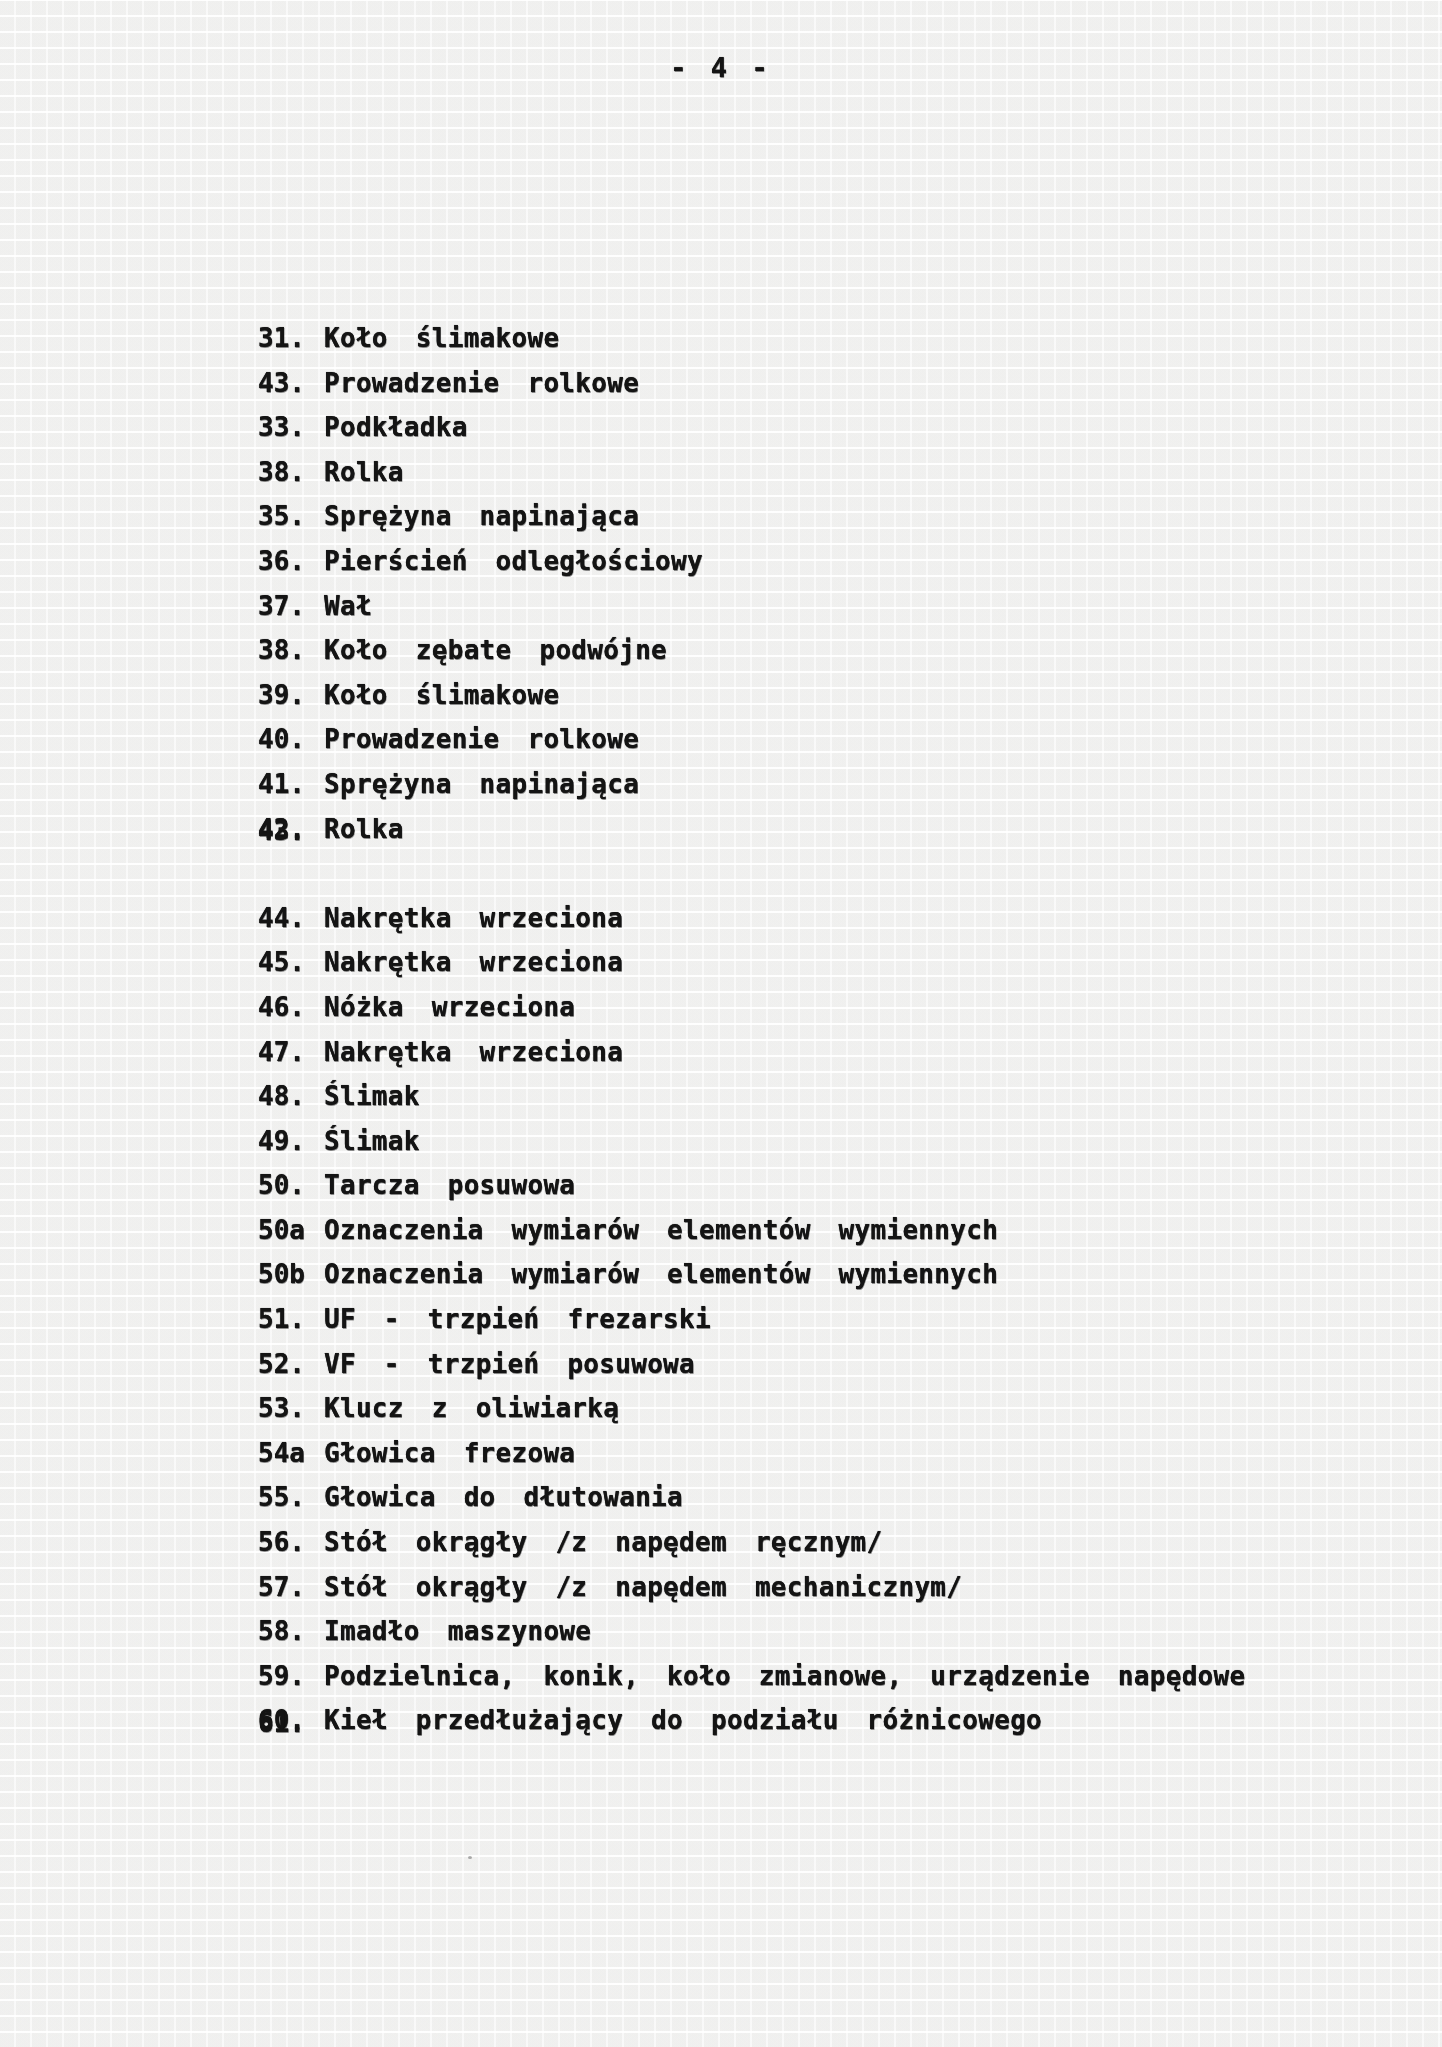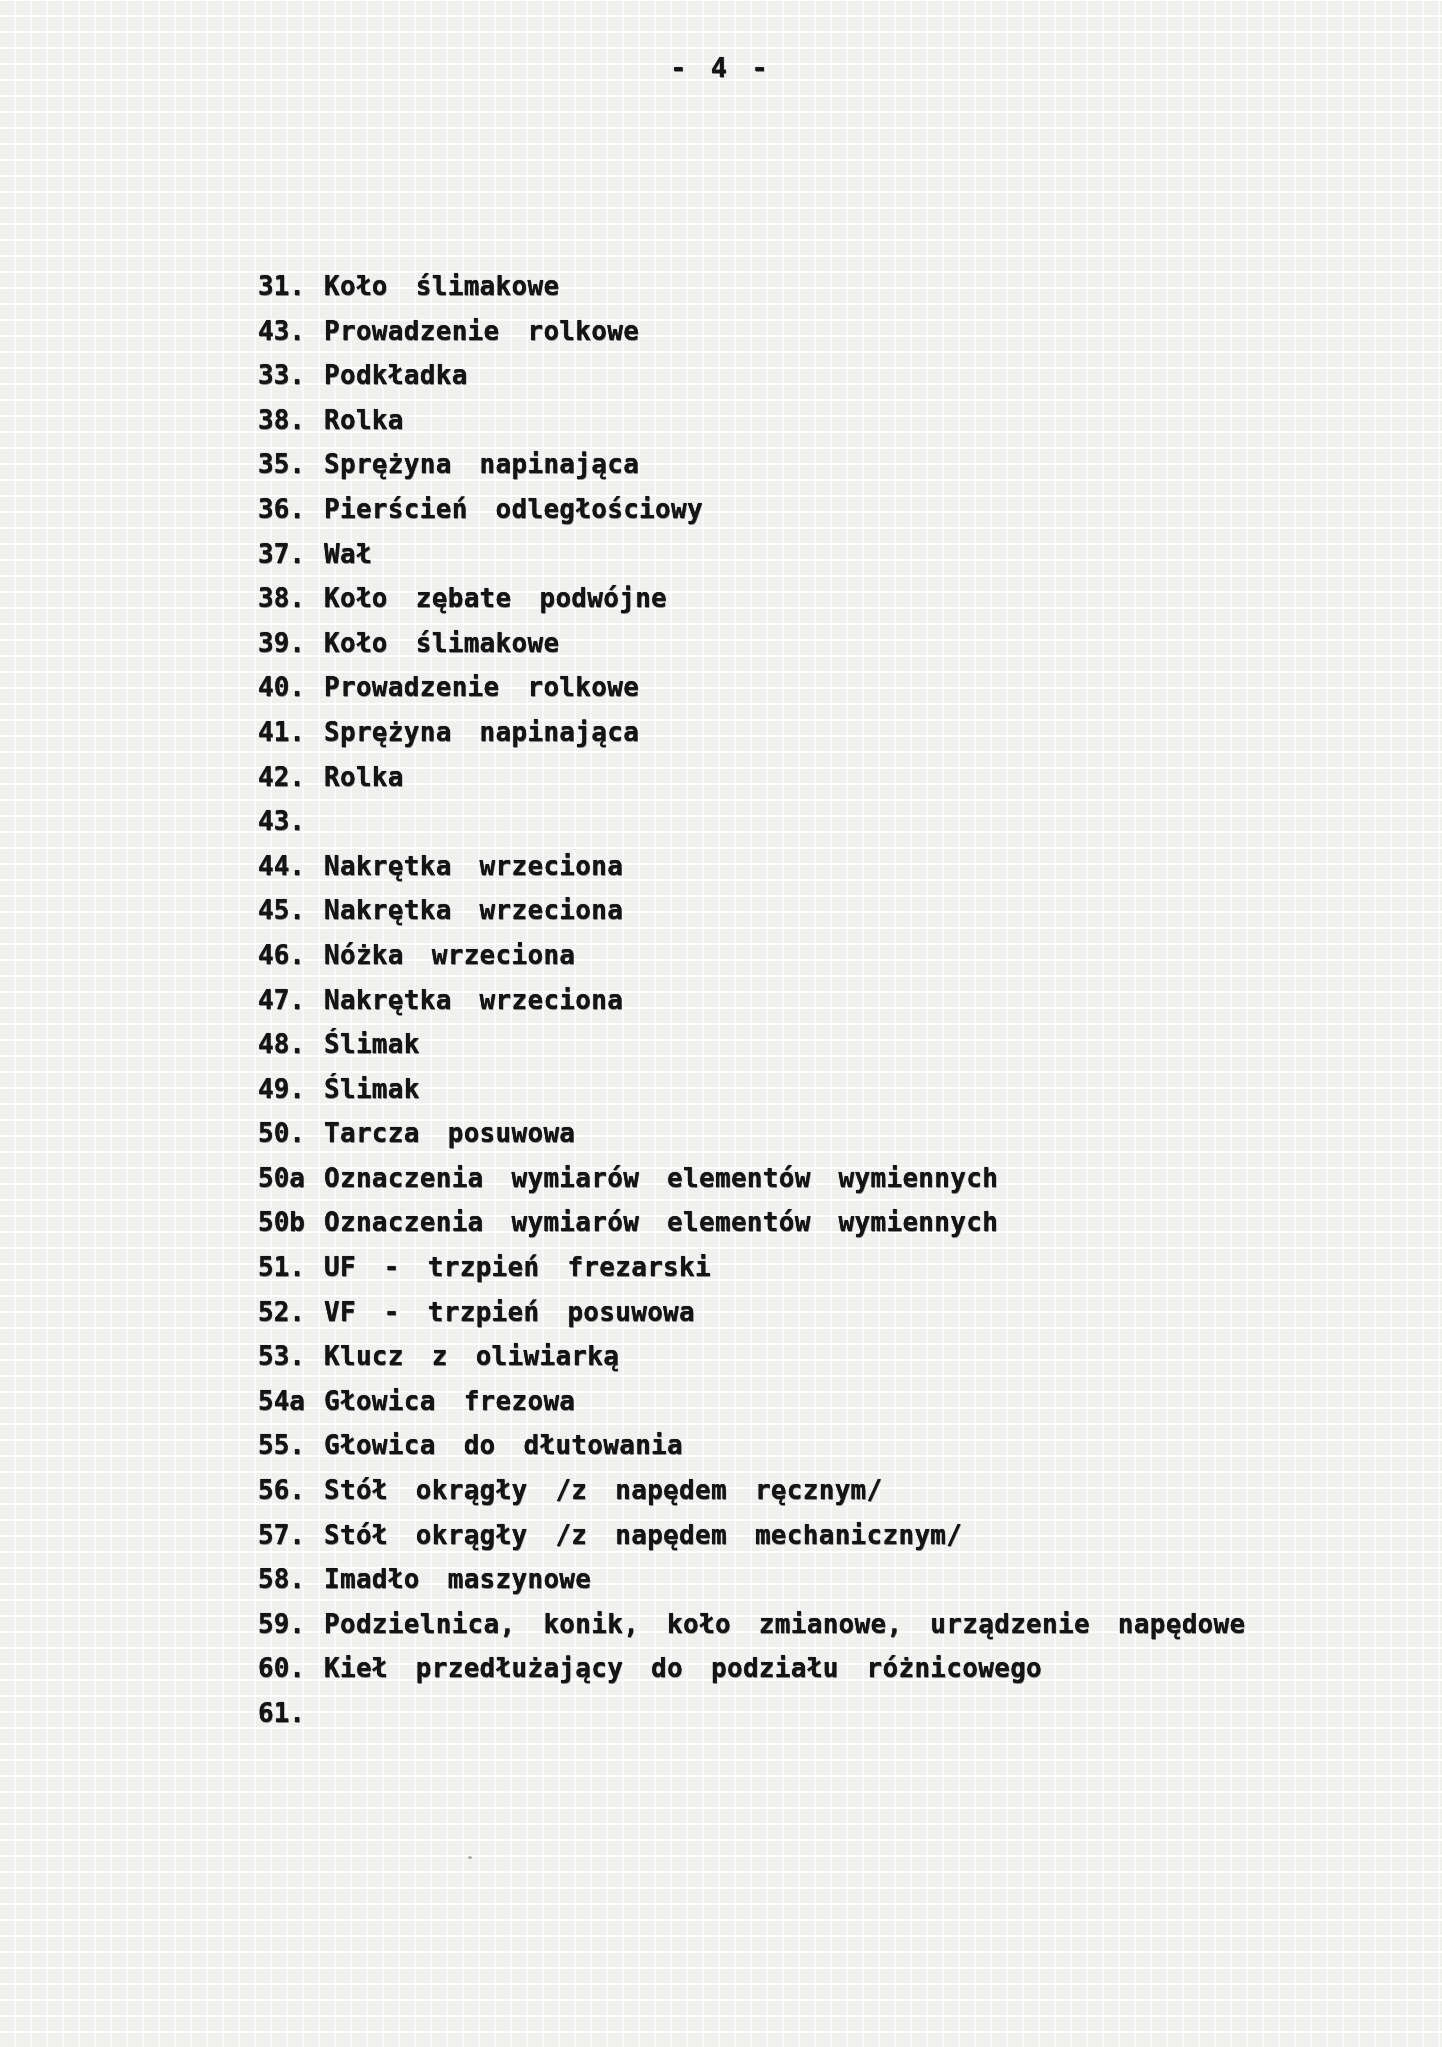--- a/index.html
+++ b/index.html
@@ -29,39 +29,40 @@
     top: 52px;
     left: 0;
     width: 100%;
     text-align: center;
     font-size: 27px;
     letter-spacing: 4px;
   }
   .parts-list {
     position: absolute;
     left: 258px;
-    top: 264px;
+    top: 274px;
     width: 1100px;
   }
   .row {
     display: flex;
     align-items: baseline;
     height: 44.6px;
     font-size: 26px;
     line-height: 44.6px;
     white-space: nowrap;
   }
   .row .num {
     display: inline-block;
     width: 66px;
     flex: 0 0 66px;
   }
   .row .label {
     word-spacing: 12px;
     letter-spacing: 0.3px;
+    margin-top: 42px;
   }
   .speck {
     position: absolute;
     left: 468px;
     top: 1856px;
     width: 4px;
     height: 3px;
     background: rgba(60,60,60,0.4);
     border-radius: 50%;
   }

